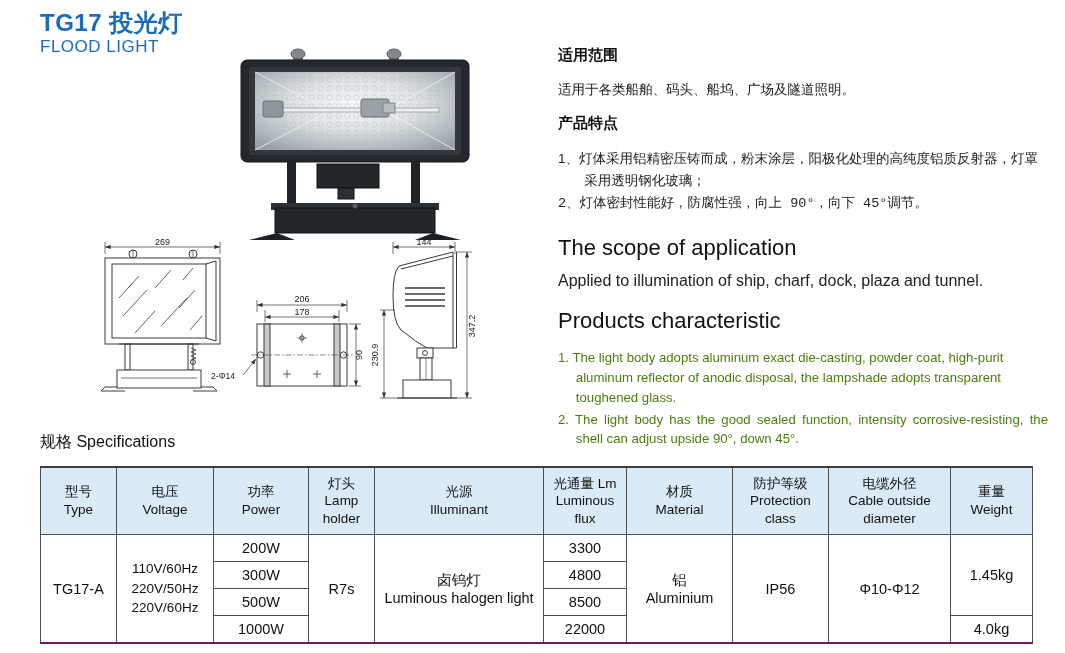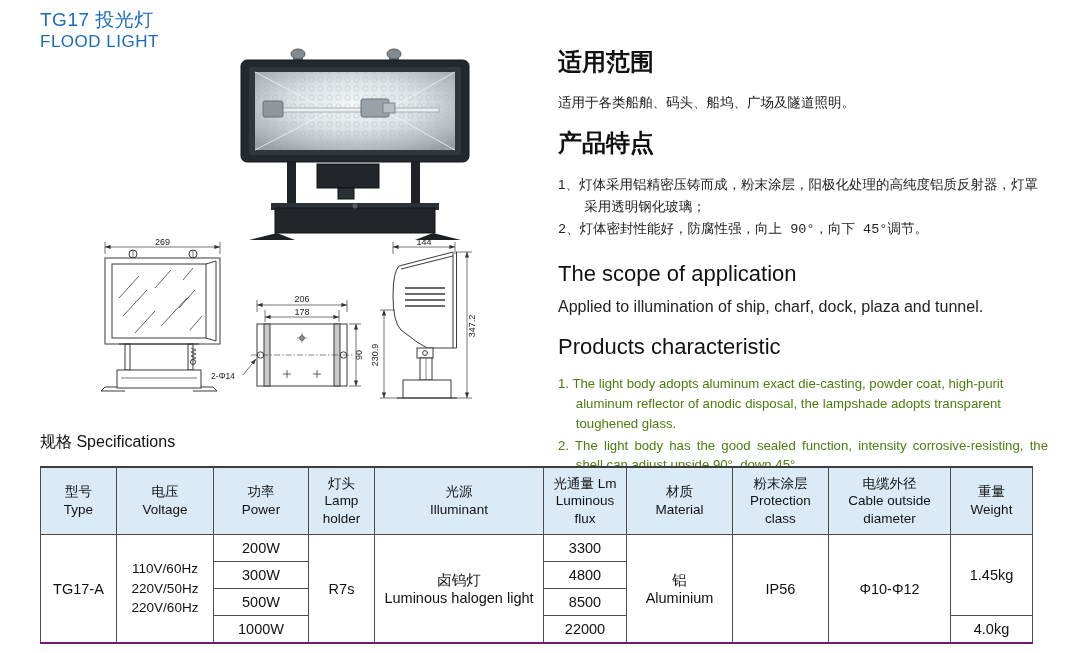--- a/index.html
+++ b/index.html
@@ -2,29 +2,29 @@
 <html><head>
 <meta charset="utf-8">
 <style>
   html,body{margin:0;padding:0;background:#fff;}
   .page{
     position:relative;width:1065px;height:653px;background:#ffffff;
     font-family:"Liberation Sans",sans-serif;color:#1a1a1a;overflow:hidden;
   }
   
   .brand{position:absolute;left:40px;top:10px;line-height:1.05;}
-  .brand .t1{font-size:19px;font-weight:normal;color:#1a6cb8;letter-spacing:0.5px;}
+  .brand .t1{font-size:24px;font-weight:bold;color:#1a6cb8;letter-spacing:0.5px;}
   .brand .t2{font-size:17px;font-weight:normal;color:#1a6cb8;margin-top:3px;letter-spacing:0.5px;}
   
   .photo{position:absolute;left:235px;top:48px;}
   .drawings{position:absolute;left:95px;top:238px;}
   .drawings text{font-family:"Liberation Sans",sans-serif;fill:#222;}
   
   .rc{position:absolute;left:558px;top:46px;width:490px;}
-  .rc .h-cn{font-size:24px;font-weight:600;color:#111;margin:0 0 15px 0;}
+  .rc .h-cn{font-size:15px;font-weight:600;color:#111;margin:0 0 15px 0;}
   .rc .h-en{font-size:22px;font-weight:400;color:#111;margin:0 0 8px 0;}
   .rc .p-cn{font-size:13.5px;color:#222;margin:0 0 14px 0;line-height:1.5;}
   .rc .p-en{font-size:16px;color:#222;margin:0 0 16px 0;line-height:1.45;}
   .rc .li-cn{font-size:13.5px;color:#222;line-height:1.6;margin:0 0 2px 0;
              padding-left:1.95em;text-indent:-1.95em;}
   .rc .li-cn.last{margin-bottom:20px;font-family:Liberation Mono, monospace;}
   .rc .li-en{font-size:13.2px;color:#4d7c0f;line-height:1.5;margin:0 0 2px 0;
              padding-left:1.35em;text-indent:-1.35em;}
   .rc .li-en.just{text-align:justify;}
   .rc .gap{height:6px;}
@@ -276,21 +276,21 @@
           </th>
         <th>
             <span class="ln">光通量 Lm</span>
             <span class="ln">Luminous flux</span>
           </th>
         <th>
             <span class="ln">材质</span>
             <span class="ln">Material</span>
           </th>
         <th>
-            <span class="ln">粉末涂层</span>
+            <span class="ln">防护等级</span>
             <span class="ln">Protection class</span>
           </th>
         <th>
             <span class="ln">电缆外径</span>
             <span class="ln">Cable outside diameter</span>
           </th>
         <th>
             <span class="ln">重量</span>
             <span class="ln">Weight</span>
           </th>

